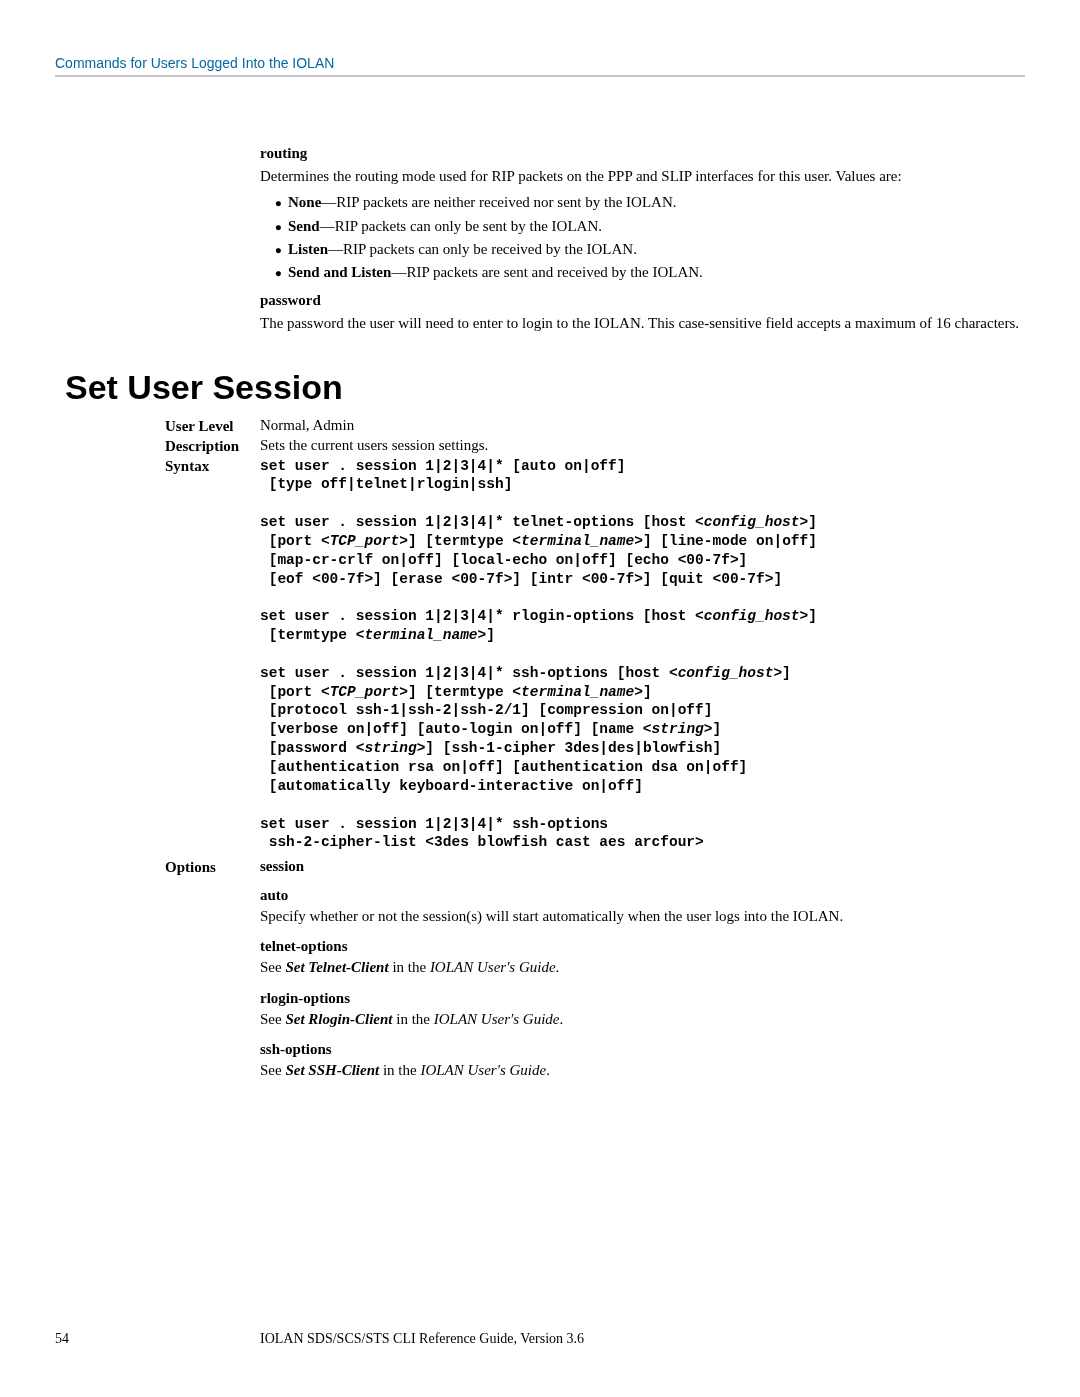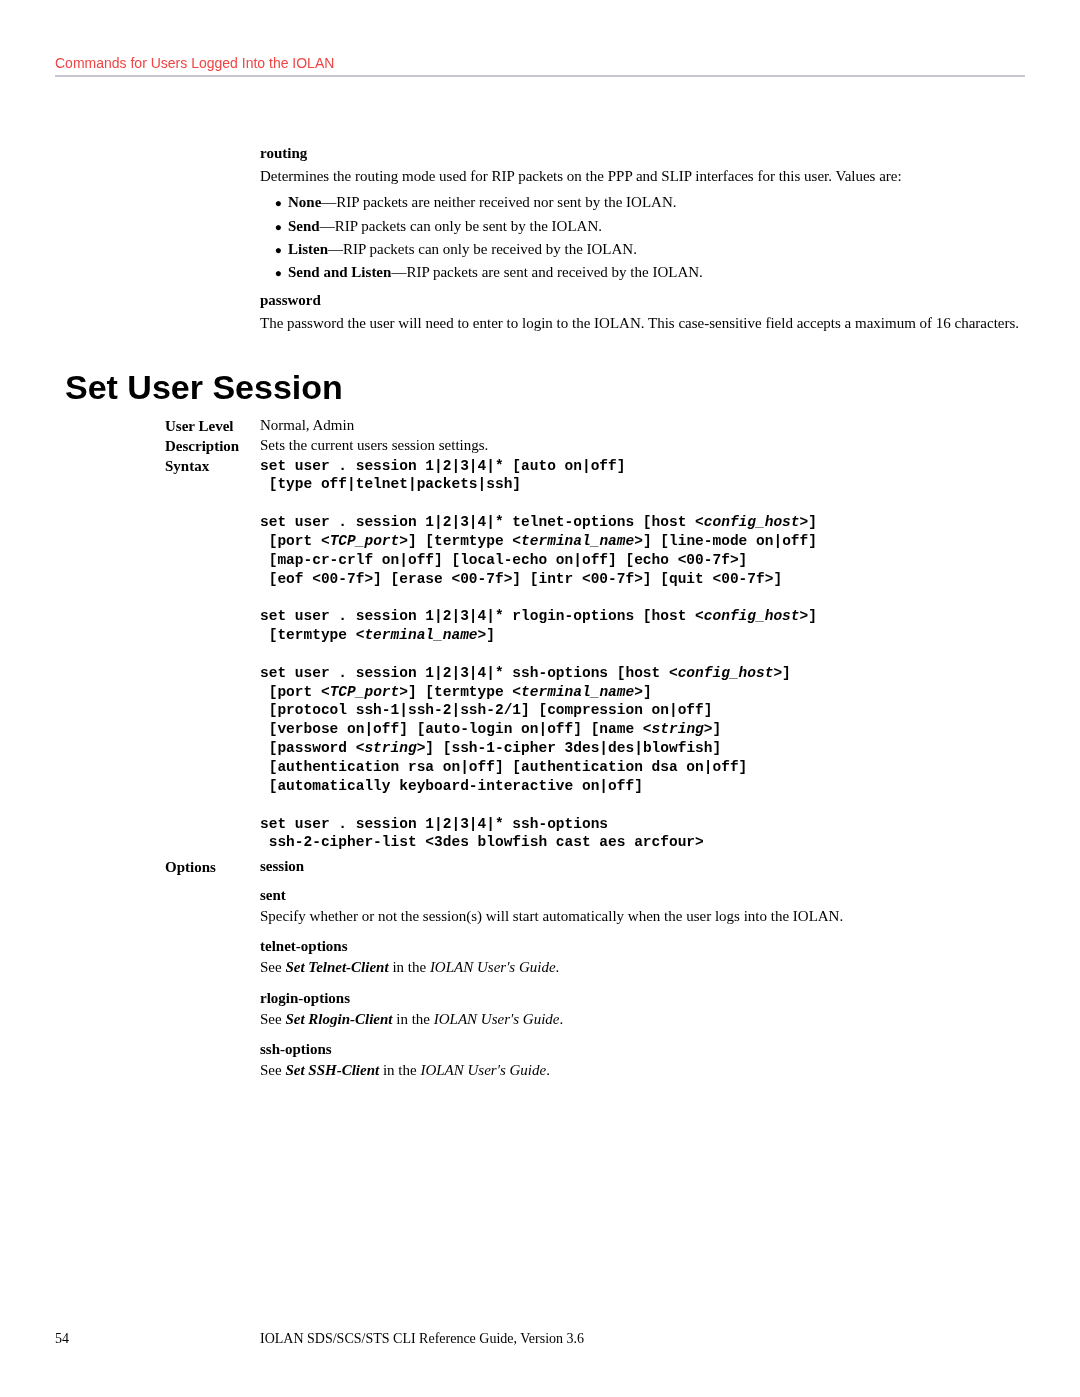--- a/index.html
+++ b/index.html
@@ -13,21 +13,21 @@
     height: 1397px;
     position: relative;
     box-sizing: border-box;
   }
   .page {
     padding: 55px 55px 0 55px;
   }
   .running-head {
     font-family: Arial, Helvetica, sans-serif;
     font-size: 14px;
-    color: #ef4444;
+    color: #0369a1;
     padding-bottom: 8px;
     margin-bottom: 60px;
   }
   .head-rule {
     border-bottom: 2px solid #c8c6d0;
     margin-top: 4px;
   }
   .content-col {
     margin-left: 205px;
   }
@@ -134,21 +134,21 @@
 
     <div class="def-row">
       <div class="def-label">Description</div>
       <div class="def-body">Sets the current users session settings.</div>
     </div>
 
     <div class="def-row">
       <div class="def-label">Syntax</div>
       <div class="def-body">
 <div class="syntax-block"><span>set user . session 1|2|3|4|* [auto on|off]</span>
-<span> [type off|telnet|packets|ssh]</span>
+<span> [type off|telnet|rlogin|ssh]</span>
 
 <span>set user . session 1|2|3|4|* telnet-options [host &lt;</span><span class="ital">config_host</span><span>&gt;]</span>
 <span> [port &lt;</span><span class="ital">TCP_port</span><span>&gt;] [termtype &lt;</span><span class="ital">terminal_name</span><span>&gt;] [line-mode on|off]</span>
 <span> [map-cr-crlf on|off] [local-echo on|off] [echo &lt;00-7f&gt;]</span>
 <span> [eof &lt;00-7f&gt;] [erase &lt;00-7f&gt;] [intr &lt;00-7f&gt;] [quit &lt;00-7f&gt;]</span>
 
 <span>set user . session 1|2|3|4|* rlogin-options [host &lt;</span><span class="ital">config_host</span><span>&gt;]</span>
 <span> [termtype &lt;</span><span class="ital">terminal_name</span><span>&gt;]</span>
 
 <span>set user . session 1|2|3|4|* ssh-options [host &lt;</span><span class="ital">config_host</span><span>&gt;]</span>
@@ -163,21 +163,21 @@
 <span> ssh-2-cipher-list &lt;3des blowfish cast aes arcfour&gt;</span></div>
       </div>
     </div>
 
     <div class="def-row options-block">
       <div class="def-label">Options</div>
       <div class="def-body">
 
         <div class="opt-name" style="margin-top:0">session</div>
 
-        <div class="opt-name">sent</div>
+        <div class="opt-name">auto</div>
         <div class="opt-desc">Specify whether or not the session(s) will start automatically when the user logs into the IOLAN.</div>
 
         <div class="opt-name">telnet-options</div>
         <div class="opt-desc">
           <span>See </span><span class="see-bold-ital">Set Telnet-Client</span><span> in the </span><span class="see-ital">IOLAN User's Guide</span><span>.</span>
         </div>
 
         <div class="opt-name">rlogin-options</div>
         <div class="opt-desc">
           <span>See </span><span class="see-bold-ital">Set Rlogin-Client</span><span> in the </span><span class="see-ital">IOLAN User's Guide</span><span>.</span>

